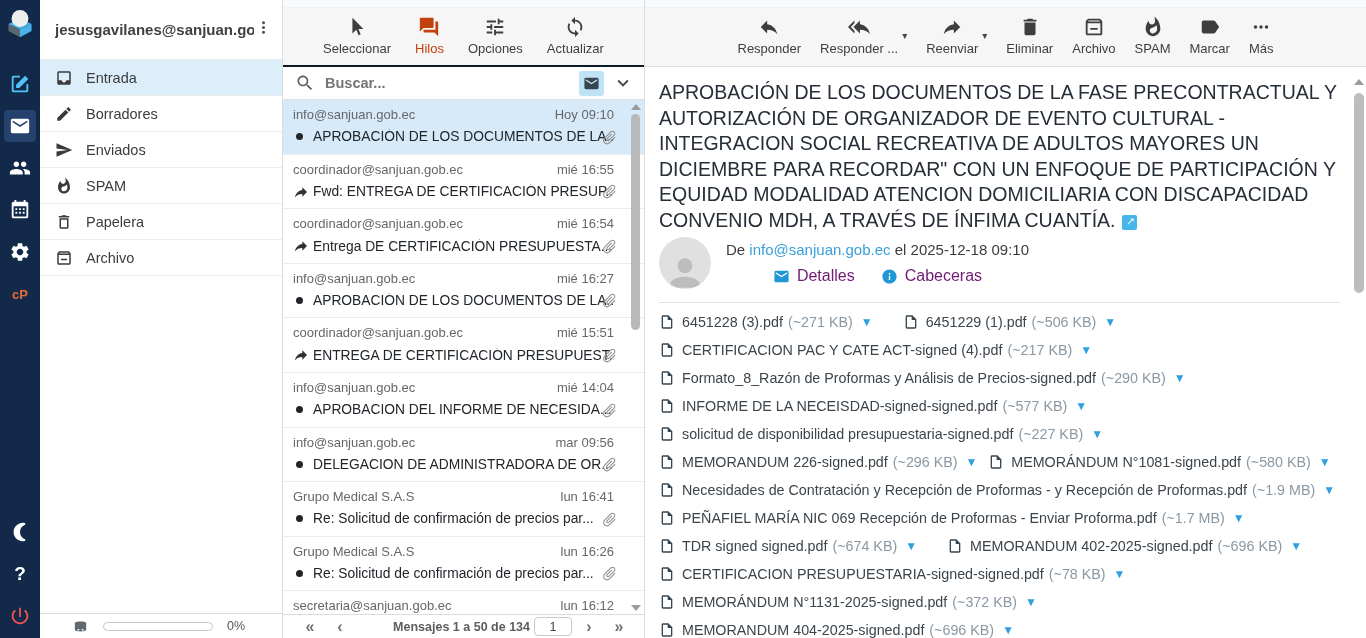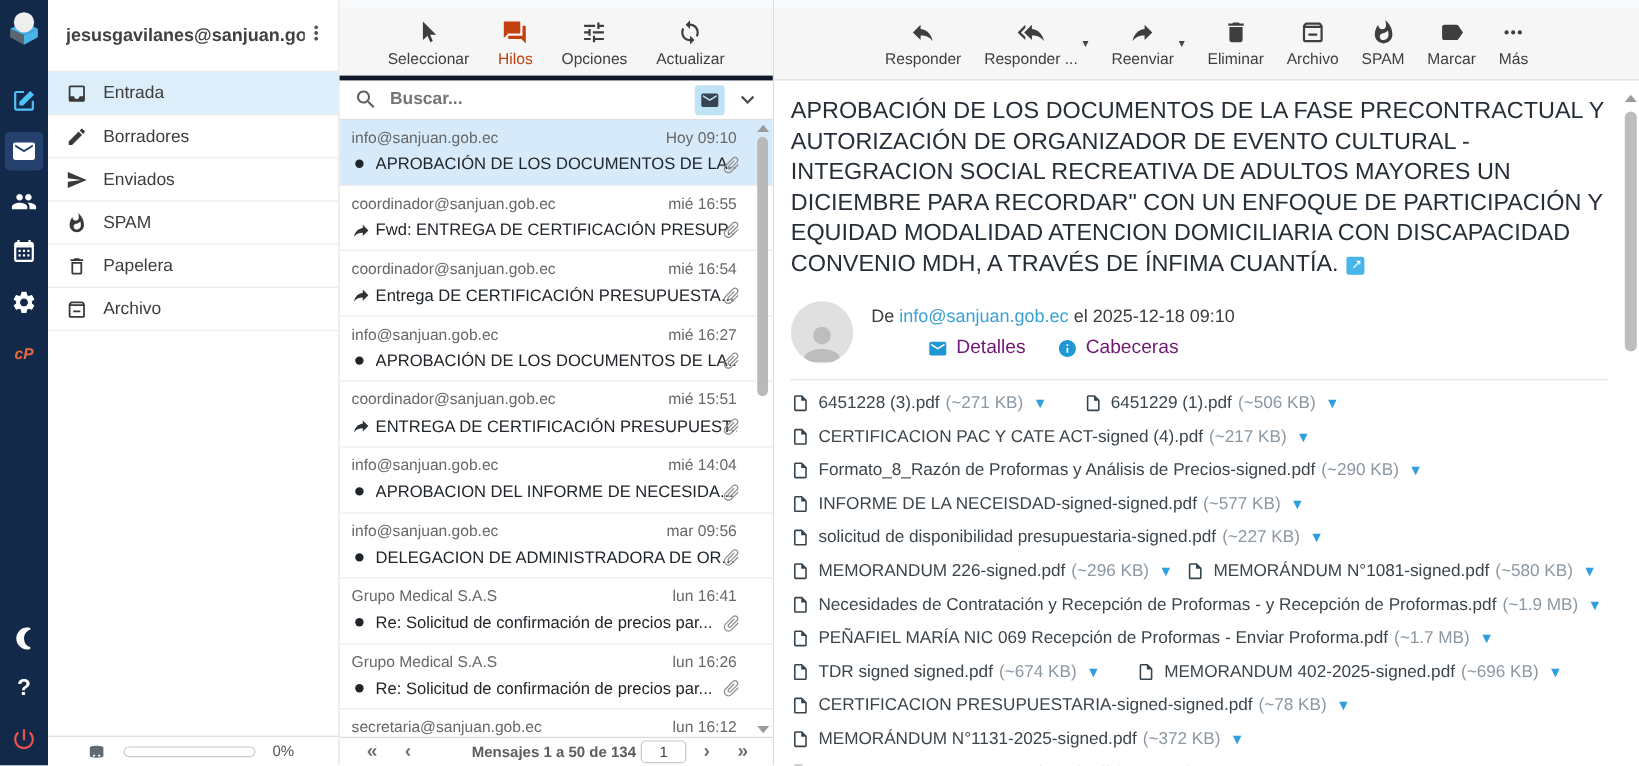--- a/index.html
+++ b/index.html
@@ -6,21 +6,21 @@
   html,body { width:1366px; height:638px; overflow:hidden; font-family:"Liberation Sans", sans-serif; background:#fff; }
   body { display:flex; }
 
   
   .rail { width:40px; background:#12294a; display:flex; flex-direction:column; align-items:center; flex-shrink:0; }
   .rail .logo { width:40px; height:46px; display:flex; align-items:center; justify-content:center; }
   .rail-btn { width:32px; height:32px; margin-top:10px; display:flex; align-items:center; justify-content:center; border-radius:4px; color:#fff; cursor:pointer; }
   .rail-btn svg { width:22px; height:22px; }
   .rail-btn.compose { color:#4fc3f7; margin-top:22px; }
   .rail-btn.active { background:#24426d; }
-  .rail-btn.cp { color:#e96b3a; font-weight:bold; font-style:italic; font-size:13px; }
+  .rail-btn.cp { color:#e96b3a; font-weight:bold; font-size:13px; }
   .rail-spacer { flex:1; }
   .rail-btn.help { color:#fff; font-size:19px; font-weight:bold; }
   .rail-btn.power { color:#ef5350; margin-bottom:6px; }
 
   
   .folders-panel { width:243px; border-right:1px solid #dcdcdc; display:flex; flex-direction:column; flex-shrink:0; background:#fff; }
   .acct { height:60px; display:flex; align-items:center; padding:0 6px 0 15px; border-bottom:1px solid #ececec; }
   .acct-name { flex:1; font-size:15px; font-weight:bold; color:#414141; white-space:nowrap; overflow:hidden; }
   .acct-menu { width:22px; color:#545454; cursor:pointer; }
   .acct-menu svg { width:19px; height:19px; }
@@ -28,21 +28,21 @@
   .folder svg { width:18px; height:18px; color:#3a3a3a; flex-shrink:0; }
   .folder.active { background:#ddeefb; }
   .quota { margin-top:auto; height:25px; border-top:1px solid #dcdcdc; display:flex; align-items:center; padding:0 14px 0 32px; gap:14px; }
   .quota svg { width:17px; height:17px; color:#5f6a72; }
   .quota-bar { width:110px; height:9px; border:1px solid #c9c9c9; border-radius:5px; background:#fff; }
   .quota-pct { font-size:12.5px; color:#555; }
 
   
   .list-panel { width:362px; border-right:1px solid #dcdcdc; display:flex; flex-direction:column; flex-shrink:0; position:relative; background:#fff; }
   .topstrip { height:8px; background:#f8fafc; border-bottom:1px solid #f0f2f5; flex-shrink:0; }
-  .ltoolbar { height:59px; background:#f6f6f6; border-bottom:4px solid #0f172a; display:flex; justify-content:center; gap:24px; padding-top:8px; flex-shrink:0; }
+  .ltoolbar { height:59px; background:#f6f6f6; border-bottom:2px solid #0f172a; display:flex; justify-content:center; gap:24px; padding-top:8px; flex-shrink:0; }
   .tbtn { display:flex; flex-direction:column; align-items:center; gap:3px; font-size:13px; color:#3e3e3e; cursor:pointer; }
   .tbtn svg { width:22px; height:22px; }
   .tbtn.disabled { color:#c2410c; }
   .searchrow { height:33px; display:flex; align-items:center; padding:0 10px 0 12px; border-bottom:1px solid #e0e0e0; flex-shrink:0; }
   .searchrow .mag { width:20px; height:20px; color:#5f5f5f; }
   .search-ph { flex:1; margin-left:10px; font-size:14.5px; color:#757575;font-weight:bold; }
   .mailfilter { width:25px; height:25px; background:#bfe3f5; border-radius:3px; display:flex; align-items:center; justify-content:center; cursor:pointer; }
   .mailfilter svg { width:17px; height:17px; color:#36454f; }
   .searchrow .chev { width:22px; height:22px; color:#4a4a4a; margin-left:8px; cursor:pointer; }
   .mlist { flex:1; overflow:hidden; list-style:none; }
@@ -67,21 +67,21 @@
 
   
   .mail-panel { flex:1; display:flex; flex-direction:column; position:relative; background:#fff; min-width:0; }
   .mtoolbar { height:59px; background:#f6f6f6; border-bottom:1px solid #e0e0e0; display:flex; justify-content:center; gap:19px; padding-top:8px; flex-shrink:0; }
   .tgroup { display:flex; align-items:flex-start; }
   .dropcaret { font-size:10px; color:#444; margin:14px 0 0 4px; cursor:pointer; }
   .mcontent { flex:1; overflow:hidden; padding:13px 26px 0 14px; position:relative; }
   .subject { font-size:19.5px; line-height:25.5px; font-weight:normal; color:#262e38; max-width:690px; }
   .extlink { display:inline-flex; width:15px; height:15px; background:#45b5ea; border-radius:2px; align-items:center; justify-content:center; margin-left:6px; vertical-align:-1px; cursor:pointer; }
   .extlink svg { width:11px; height:11px; color:#fff; }
-  .fromrow { display:flex; margin-top:18px; }
+  .fromrow { display:flex; margin-top:4px; }
   .avatar { width:52px; height:52px; border-radius:50%; background:#e0e0e0; overflow:hidden; display:flex; align-items:flex-end; justify-content:center; flex-shrink:0; }
   .avatar svg { width:44px; height:44px; color:#bdbdbd; margin-bottom:-6px; }
   .fromblock { margin-left:15px; padding-top:4px; }
   .fromline { font-size:15px; color:#3c3c3c; }
   .fromline .email { color:#3aa0d8; cursor:pointer; }
   .metalinks { display:flex; align-items:center; gap:7px; margin-top:9px; font-size:16px; color:#701a75;justify-content:center; }
   .metalinks svg { width:17px; height:17px; color:#1f97d4; }
   .metalinks .lbl { cursor:pointer; }
   .metalinks .gap { width:12px; }
   .attdivider { border-top:1px solid #e3e3e3; margin:13px 0 5px; }

